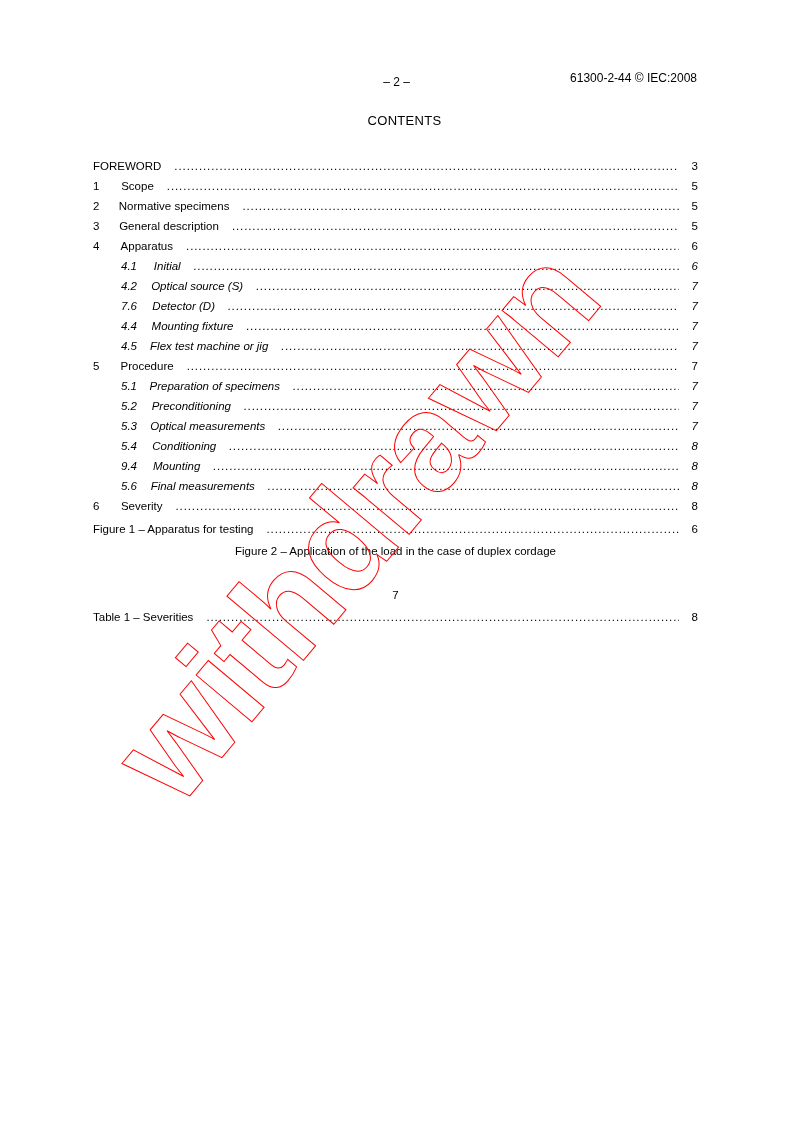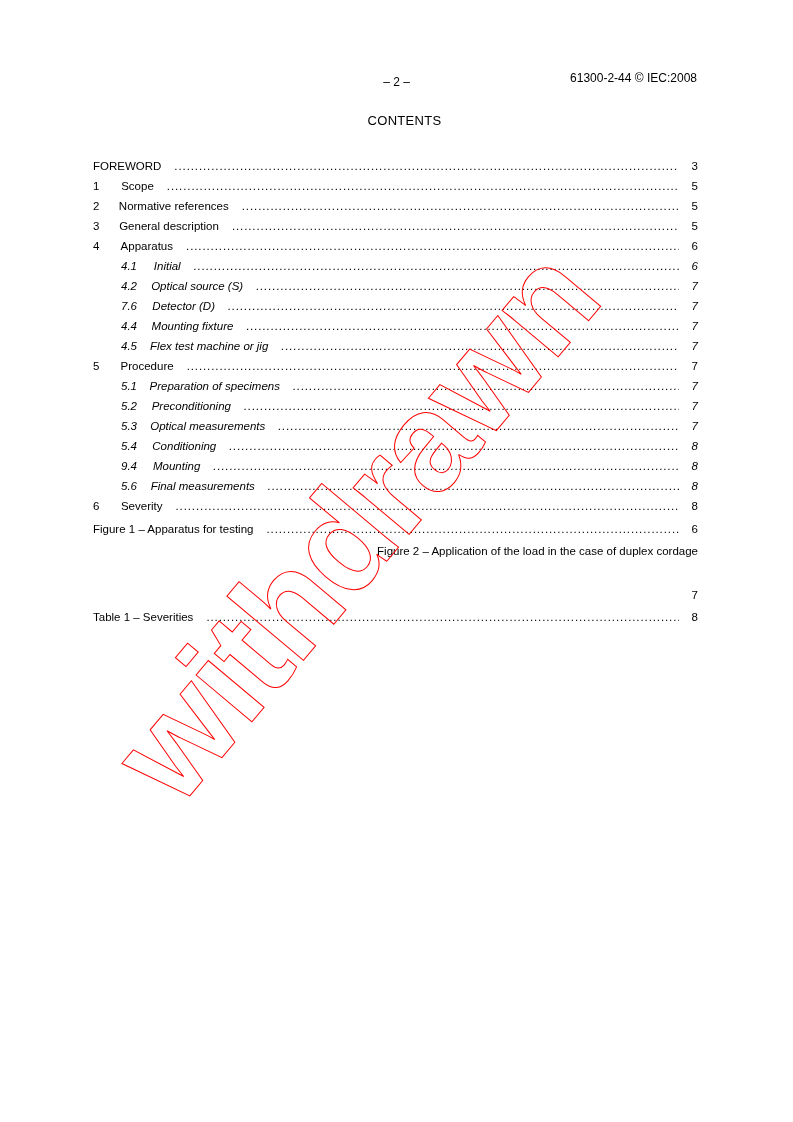--- a/index.html
+++ b/index.html
@@ -2,21 +2,21 @@
 <html><head>
   <meta charset="utf-8">
   <style>
     html, body { margin: 0; padding: 0; background: #ffffff; }
     body { width: 793px; height: 1122px; position: relative; overflow: hidden;
            font-family: "Liberation Sans", sans-serif; color: #000; }
     .header-page { position: absolute; top: 75px; left: 0; width: 793px; text-align: center; font-size: 12px; }
     .header-ref { position: absolute; top: 71px; right: 96px; font-size: 12px; }
     .title { position: absolute; top: 113px; left: 0; width: 793px; text-align: center; font-size: 13px; letter-spacing: 0.3px; margin-left: 8px; }
     .toc { position: absolute; left: 93px; width: 605px; font-size: 11.5px; }
-    .toc-row { display: flex; align-items: flex-end; height: 20px; line-height: 20px; white-space: nowrap; gap: 12px; }
+    .toc-row { display: flex; align-items: center; height: 20px; line-height: 20px; white-space: nowrap; gap: 12px; }
     .toc-row .num { display: inline-block; }
     .lvl1 .num { width: 28px; }
     .lvl2 { padding-left: 28px; font-style: italic; }
     .lvl2 .num { width: 38px; }
     .toc-row .label { flex: 0 0 auto; }
     .toc-row .dots { flex: 1 1 auto; overflow: hidden; margin: 0 1px; color: #000; }
     .toc-row .dots::after { content: "........................................................................................................................................................................................................................"; letter-spacing: 0.9px; }
     .toc-row .page { flex: 0 0 auto; }
     .watermark { position: absolute; left: 0; top: 0; width: 793px; height: 1122px; pointer-events: none; }
   </style>
@@ -34,21 +34,21 @@
       <span class="page">3</span>
   </div>
   <div class="toc-row lvl1">
     <span class="num">1</span>
       <span class="label">Scope</span>
       <span class="dots"></span>
       <span class="page">5</span>
   </div>
   <div class="toc-row lvl1">
     <span class="num">2</span>
-      <span class="label">Normative references</span>
+      <span class="label">Normative specimens</span>
       <span class="dots"></span>
       <span class="page">5</span>
   </div>
   <div class="toc-row lvl1">
     <span class="num">3</span>
       <span class="label">General description</span>
       <span class="dots"></span>
       <span class="page">5</span>
   </div>
   <div class="toc-row lvl1">

